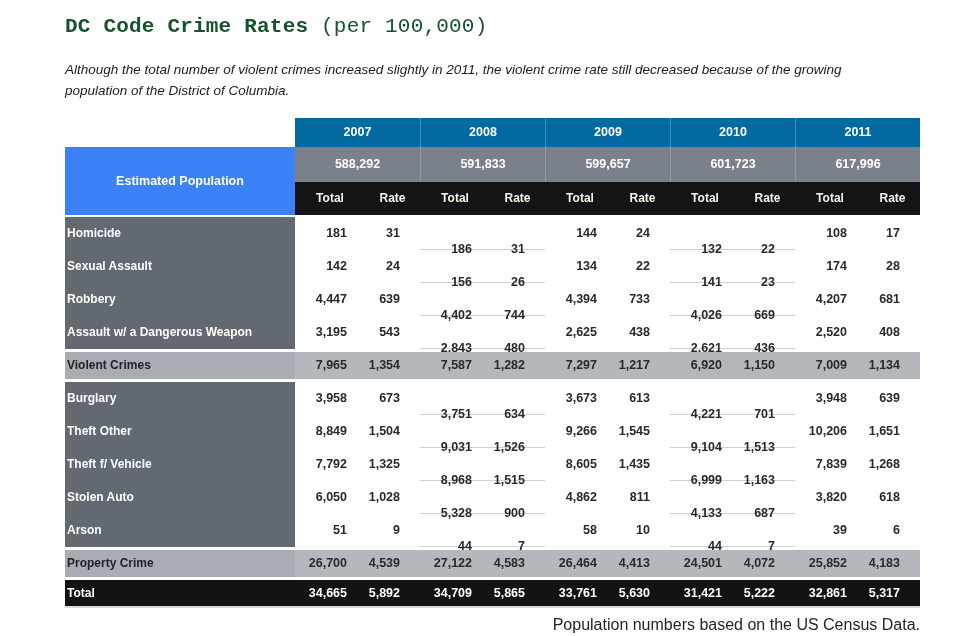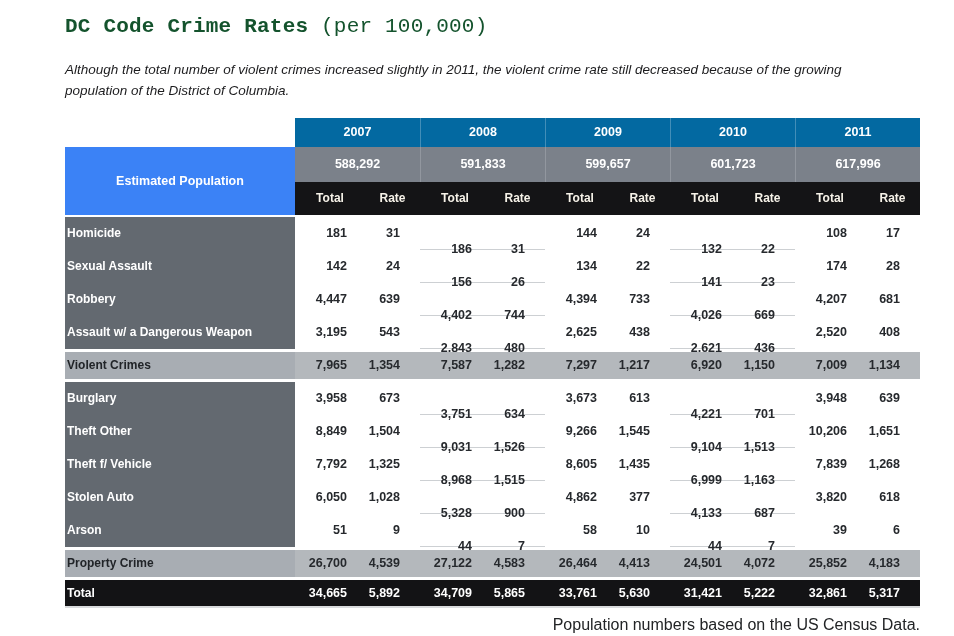--- a/index.html
+++ b/index.html
@@ -229,21 +229,21 @@
           <div class="cell val total g5">7,839</div>
           <div class="cell val rate g5">1,268</div>
         </div>
         <div class="trow normal">
           <div class="label">Stolen Auto</div>
           <div class="cell val total g1">6,050</div>
           <div class="cell val rate g1">1,028</div>
           <div class="cell val total g2">5,328</div>
           <div class="cell val rate g2">900</div>
           <div class="cell val total g3">4,862</div>
-          <div class="cell val rate g3">377</div>
+          <div class="cell val rate g3">811</div>
           <div class="cell val total g4">4,133</div>
           <div class="cell val rate g4">687</div>
           <div class="cell val total g5">3,820</div>
           <div class="cell val rate g5">618</div>
         </div>
         <div class="trow normal">
           <div class="label">Arson</div>
           <div class="cell val total g1">51</div>
           <div class="cell val rate g1">9</div>
           <div class="cell val total g2">44</div>

